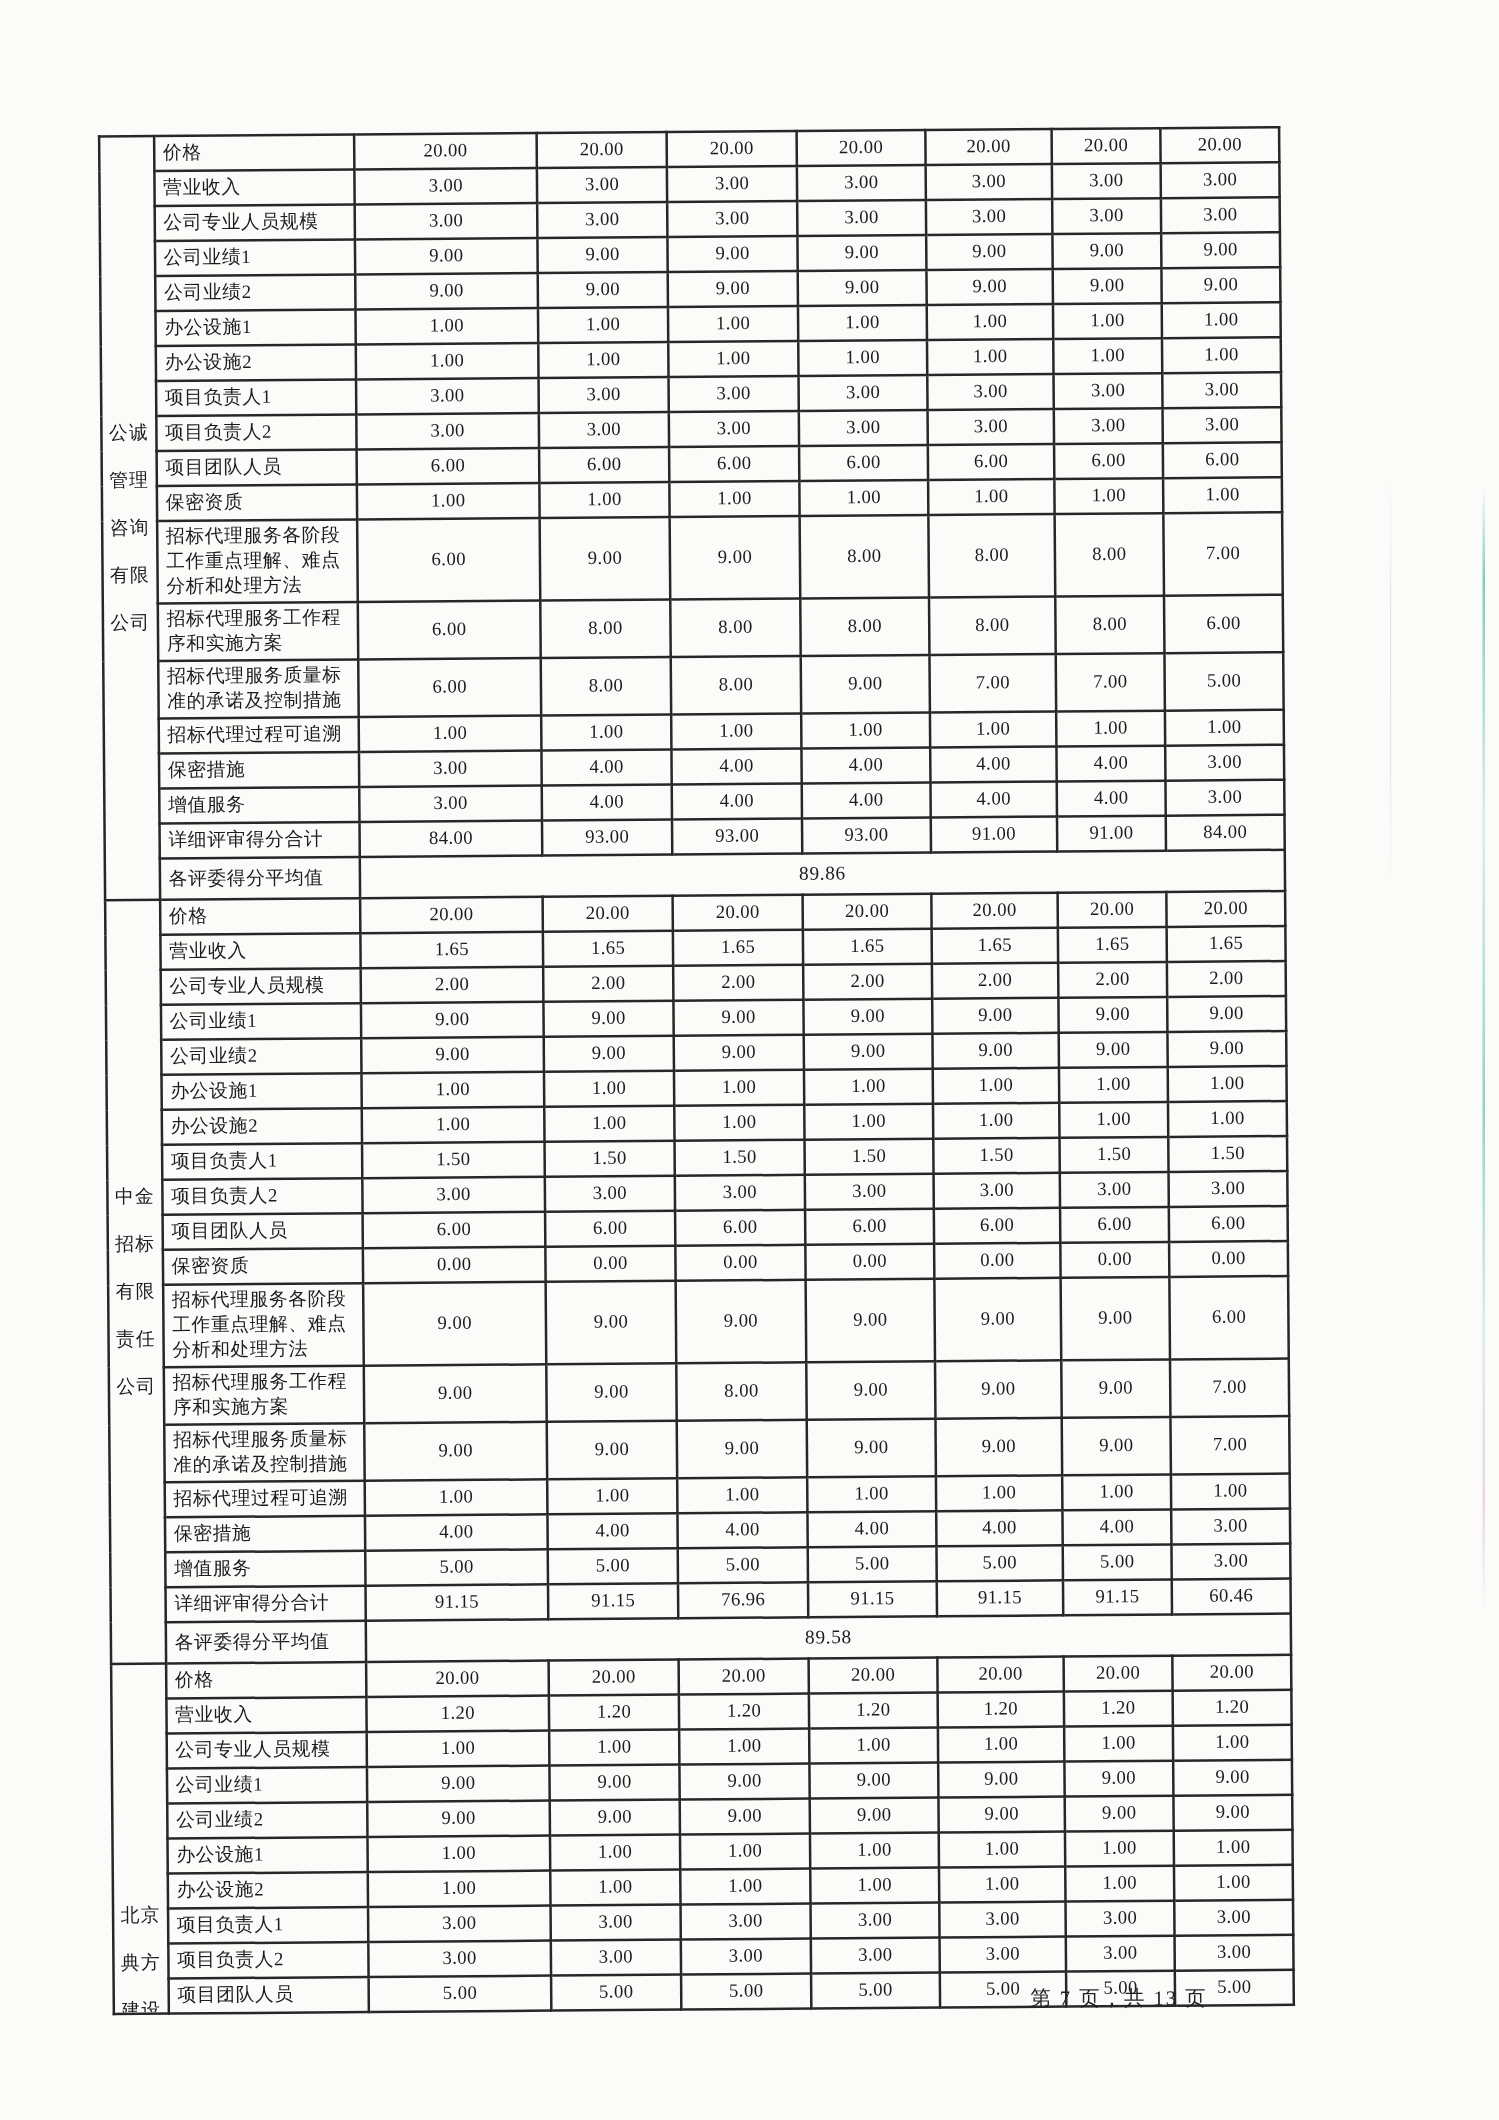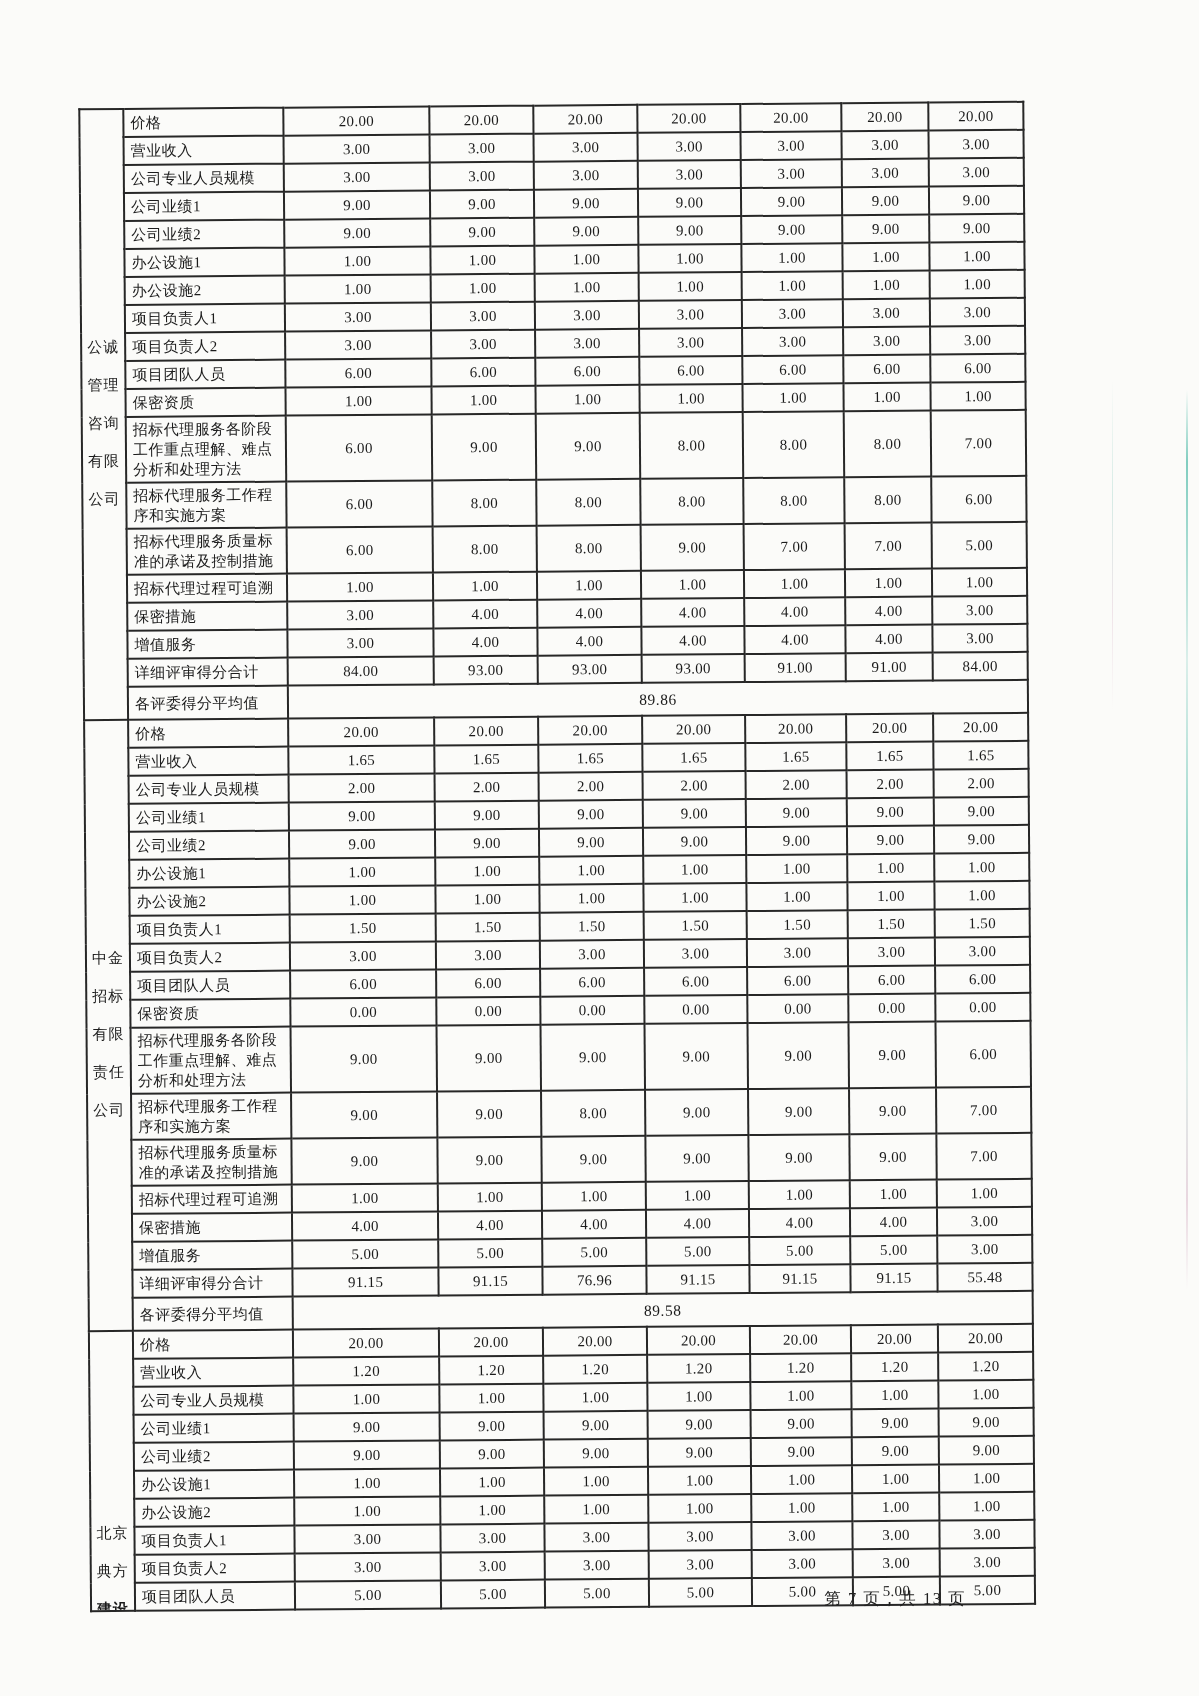--- a/index.html
+++ b/index.html
@@ -37,21 +37,21 @@
   }
   td.company-cell.clipped { vertical-align:bottom; padding-bottom:0; }
   .company-line {
     text-align:center;
     font-size:15px;
     line-height:21px;
     white-space:nowrap;
     letter-spacing:1px;
     margin-top:17px;
   }
-  .company-line.clip { height:11px; overflow:hidden;font-weight:bold; }
+  .company-line.clip { height:11px; overflow:hidden; }
   td.criteria-cell {
     text-align:left;
     font-size:15px;
     line-height:20px;
     padding:2px 1px 2px 6px;
     letter-spacing:0.5px;
   }
   td.value-cell {
     text-align:center;
     font-size:15px;
@@ -483,21 +483,21 @@
             <td class="value-cell">3.00</td>
           </tr>
           <tr>
             <td class="criteria-cell">详细评审得分合计</td>
             <td class="value-cell">91.15</td>
             <td class="value-cell">91.15</td>
             <td class="value-cell">76.96</td>
             <td class="value-cell">91.15</td>
             <td class="value-cell">91.15</td>
             <td class="value-cell">91.15</td>
-            <td class="value-cell">55.48</td>
+            <td class="value-cell">60.46</td>
           </tr>
           <tr class="average-row">
             <td class="criteria-cell">各评委得分平均值</td>
             <td class="average-value" colspan="7">89.58</td>
           </tr>
           <tr>
             <td class="company-cell clipped" rowspan="10">
               <div class="company-line">北京</div>
               <div class="company-line">典方</div>
               <div class="company-line clip">建设</div>

